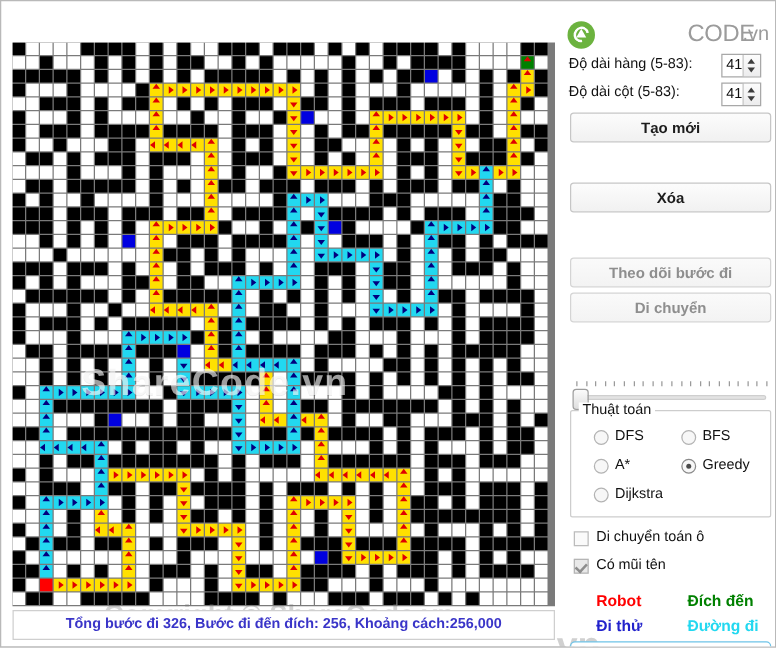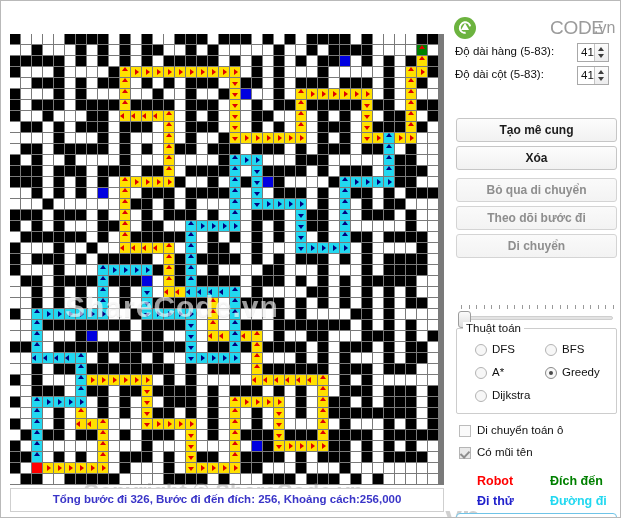--- a/index.html
+++ b/index.html
@@ -2041,23 +2041,22 @@
       <div class="field-label">Độ dài cột (5-83):</div>
       <div class="spin">
         <div class="val">41</div>
         <div class="updn">
           <div class="ar up"></div>
           <div class="ar dn"></div>
         </div>
       </div>
     </div>
 
-    <div class="pbtn" style="top:90px">Tạo mê cung</div>
+    <div class="pbtn" style="top:62px">Tạo mới</div>
     <div class="pbtn" style="top:118px">Xóa</div>
-    <div class="pbtn disabled" style="top:150px">Bỏ qua di chuyển</div>
     <div class="pbtn disabled" style="top:178px">Theo dõi bước đi</div>
     <div class="pbtn disabled" style="top:206px">Di chuyển</div>
 
     <div id="slider">
       <div class="ticks">
           <div class="tk" style="left: 0px;"></div>
           <div class="tk" style="left: 7.6px;"></div>
           <div class="tk" style="left: 15.2px;"></div>
           <div class="tk" style="left: 22.8px;"></div>
           <div class="tk" style="left: 30.4px;"></div>

